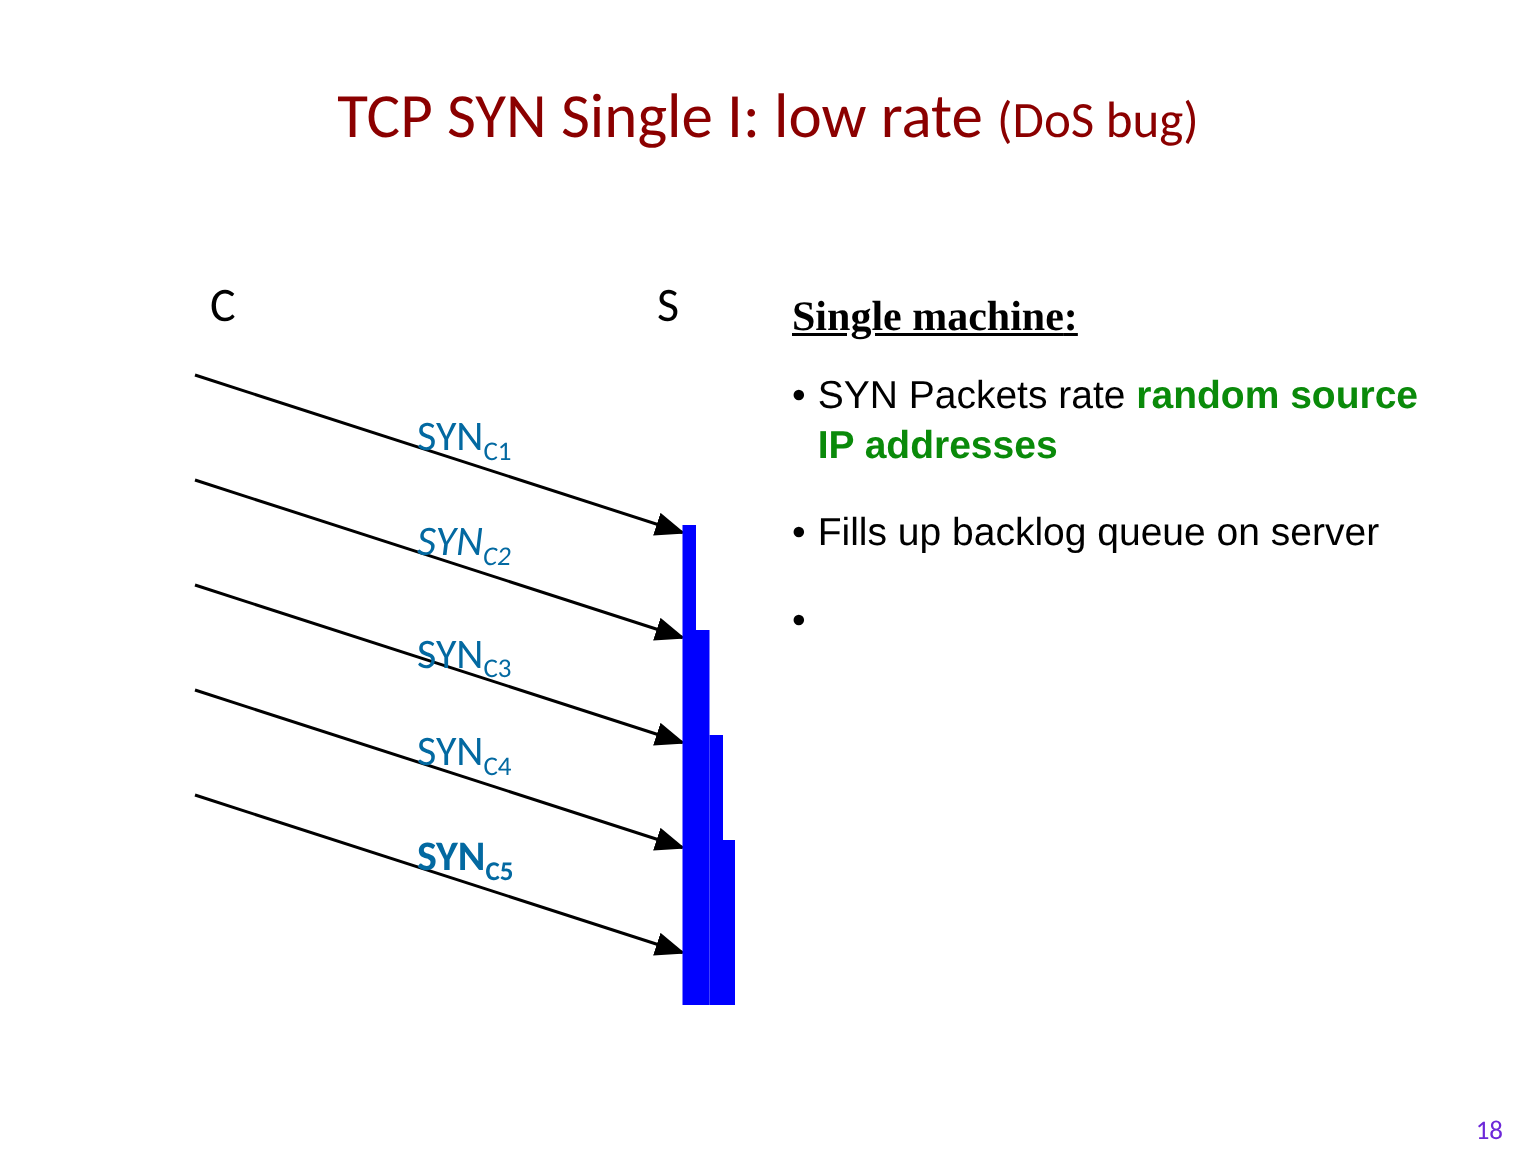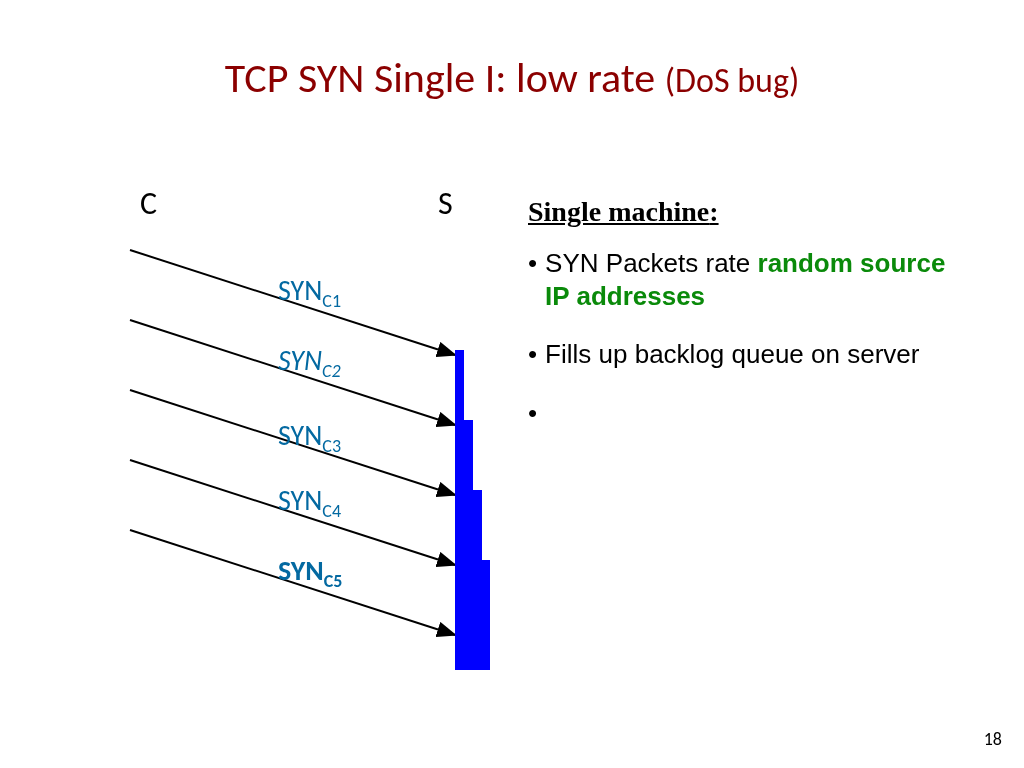--- a/index.html
+++ b/index.html
@@ -15,21 +15,21 @@
   .syn2 { top: 343px; left: 278px; font-style: italic; }
   .syn3 { top: 396px; left: 278px; margin-top: 22px; }
   .syn4 { top: 483px; left: 278px; }
   .syn5 { top: 553px; left: 278px; font-weight: bold; }
   .diagram-svg { position: absolute; top: 240px; left: 120px; }
   .right-panel { position: absolute; top: 194px; left: 528px; width: 420px; font-size: 28px; color: #000; line-height: 1.25; }
   .right-heading { font-family: Liberation Serif, serif; font-weight: 700; text-decoration: underline; margin-bottom: 18px; }
   .bullet { display: flex; margin-bottom: 26px; font-family: Verdana, Arial, sans-serif; font-size: 26px; }
   .bullet-dot { margin-right: 8px; }
   .green { color: #0a8a0a; font-weight: 700; }
-  .page-num { position: absolute; right: 22px; bottom: 18px; color: #000000; font-size: 18px; }
+  .page-num { position: absolute; right: 22px; bottom: 4px; color: #6d28d9; font-size: 18px; }
 </style>
 </head>
 <body>
 
 <div class="slide">
 
   <div class="title">
     <span>TCP SYN Single I:   low rate</span>
     <span class="title-sub">  </span><span class="title-sub">(DoS bug)</span>
   </div>

